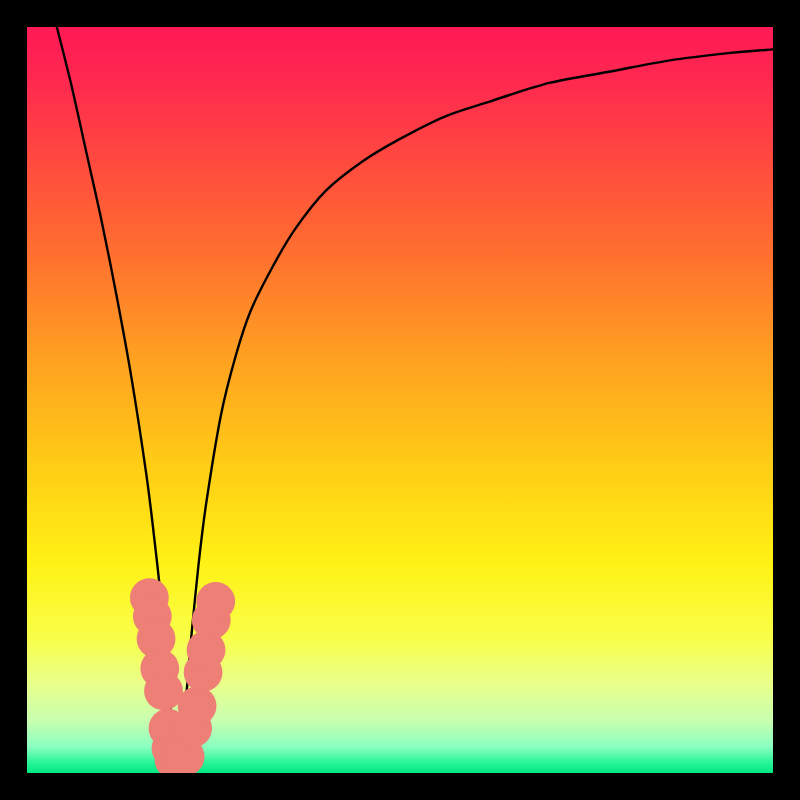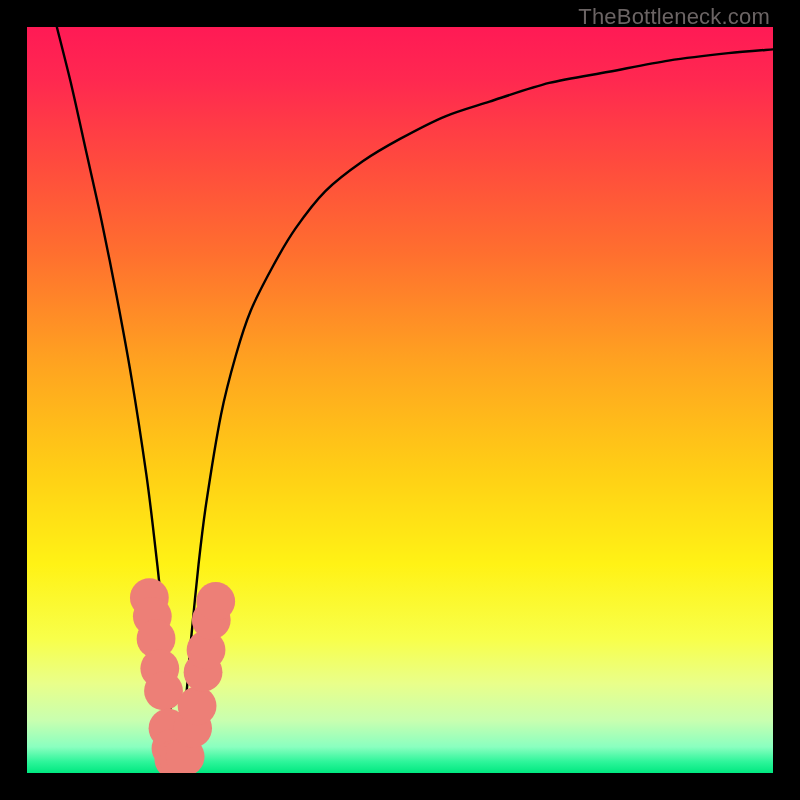--- a/index.html
+++ b/index.html
@@ -92,14 +92,13 @@
           <circle cx="165.612" cy="701.24" r="19.396" fill="#ed7f77"></circle>
           <circle cx="170.088" cy="678.86" r="19.396" fill="#ed7f77"></circle>
           <circle cx="176.056" cy="645.29" r="19.396" fill="#ed7f77"></circle>
           <circle cx="179.04" cy="622.91" r="19.396" fill="#ed7f77"></circle>
           <circle cx="184.262" cy="593.07" r="19.396" fill="#ed7f77"></circle>
           <circle cx="188.738" cy="574.42" r="19.396" fill="#ed7f77"></circle>
         </g>
     </svg>
   </div>
 
-  <div class="watermark">TheBottleneck.com</div>
 </div>
 
 </body></html>

